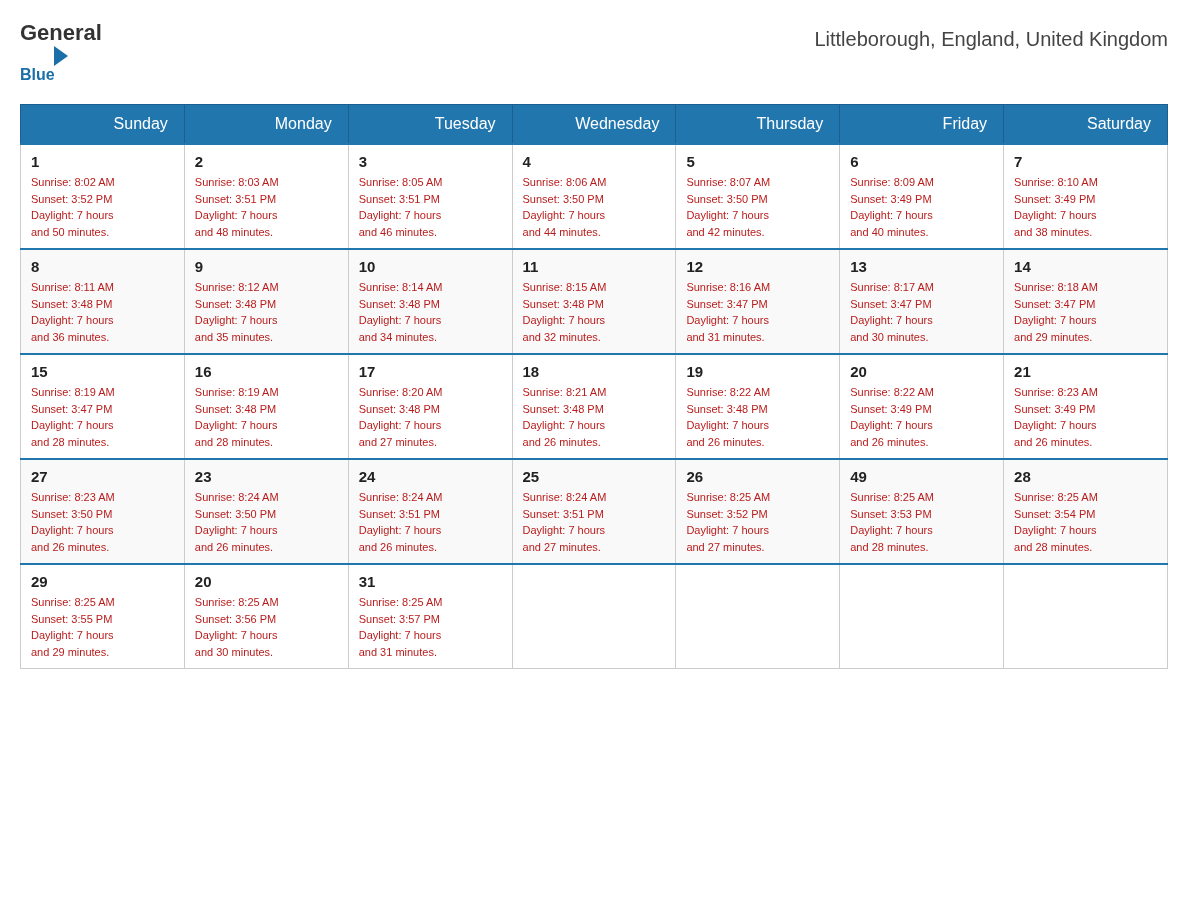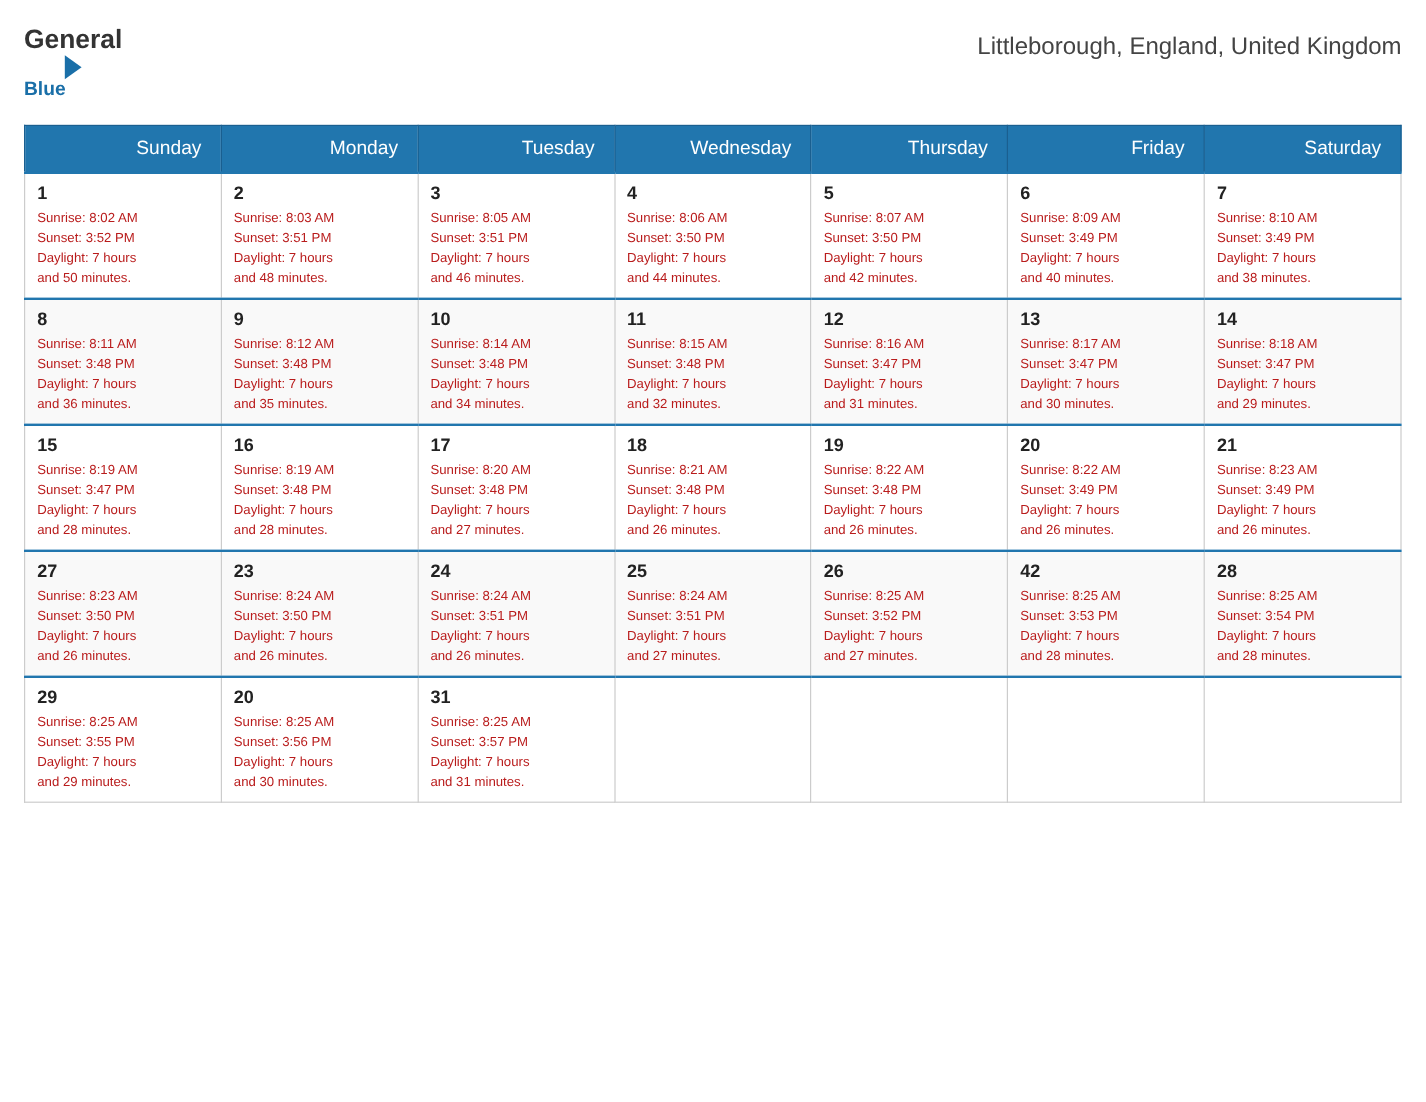--- a/index.html
+++ b/index.html
@@ -237,21 +237,21 @@
         </td>
         <td>
           <div class="day-number">25</div>
           <div class="day-info">Sunrise: 8:24 AM<br>Sunset: 3:51 PM<br>Daylight: 7 hours<br>and 27 minutes.</div>
         </td>
         <td>
           <div class="day-number">26</div>
           <div class="day-info">Sunrise: 8:25 AM<br>Sunset: 3:52 PM<br>Daylight: 7 hours<br>and 27 minutes.</div>
         </td>
         <td>
-          <div class="day-number">42</div>
+          <div class="day-number">49</div>
           <div class="day-info">Sunrise: 8:25 AM<br>Sunset: 3:53 PM<br>Daylight: 7 hours<br>and 28 minutes.</div>
         </td>
         <td>
           <div class="day-number">28</div>
           <div class="day-info">Sunrise: 8:25 AM<br>Sunset: 3:54 PM<br>Daylight: 7 hours<br>and 28 minutes.</div>
         </td>
       </tr>
       <tr class="week-row">
         <td>
           <div class="day-number">29</div>

